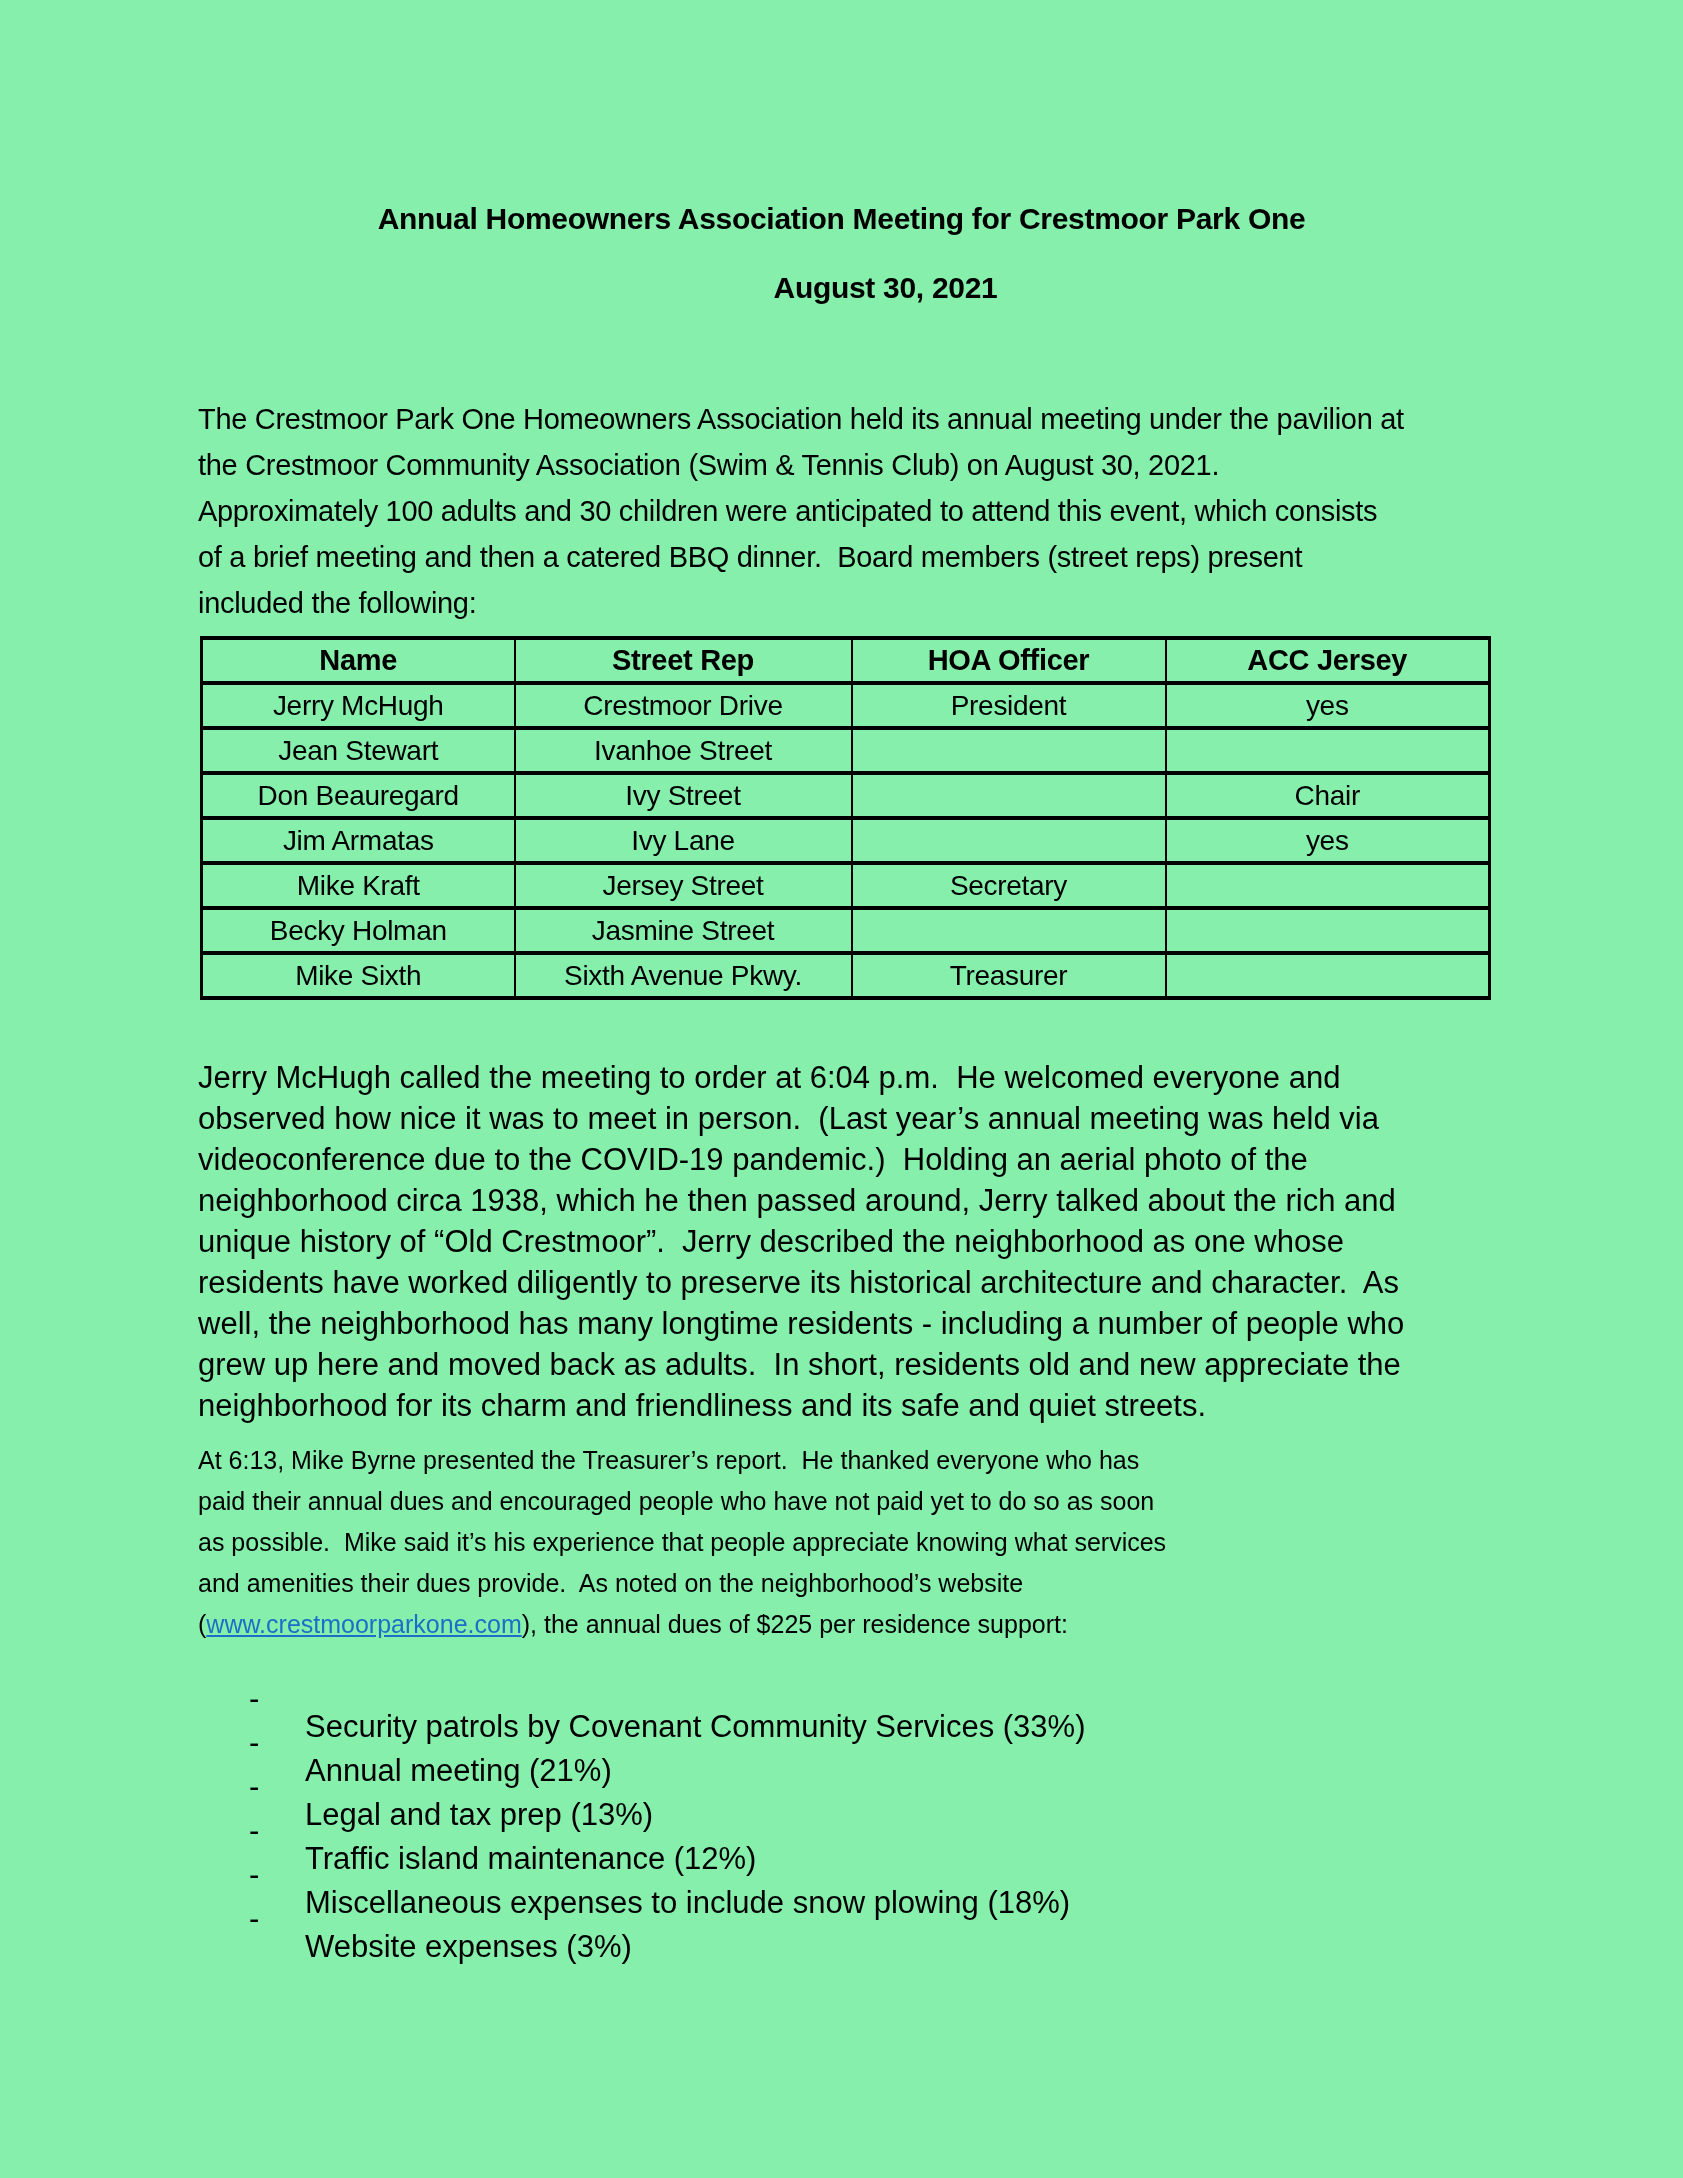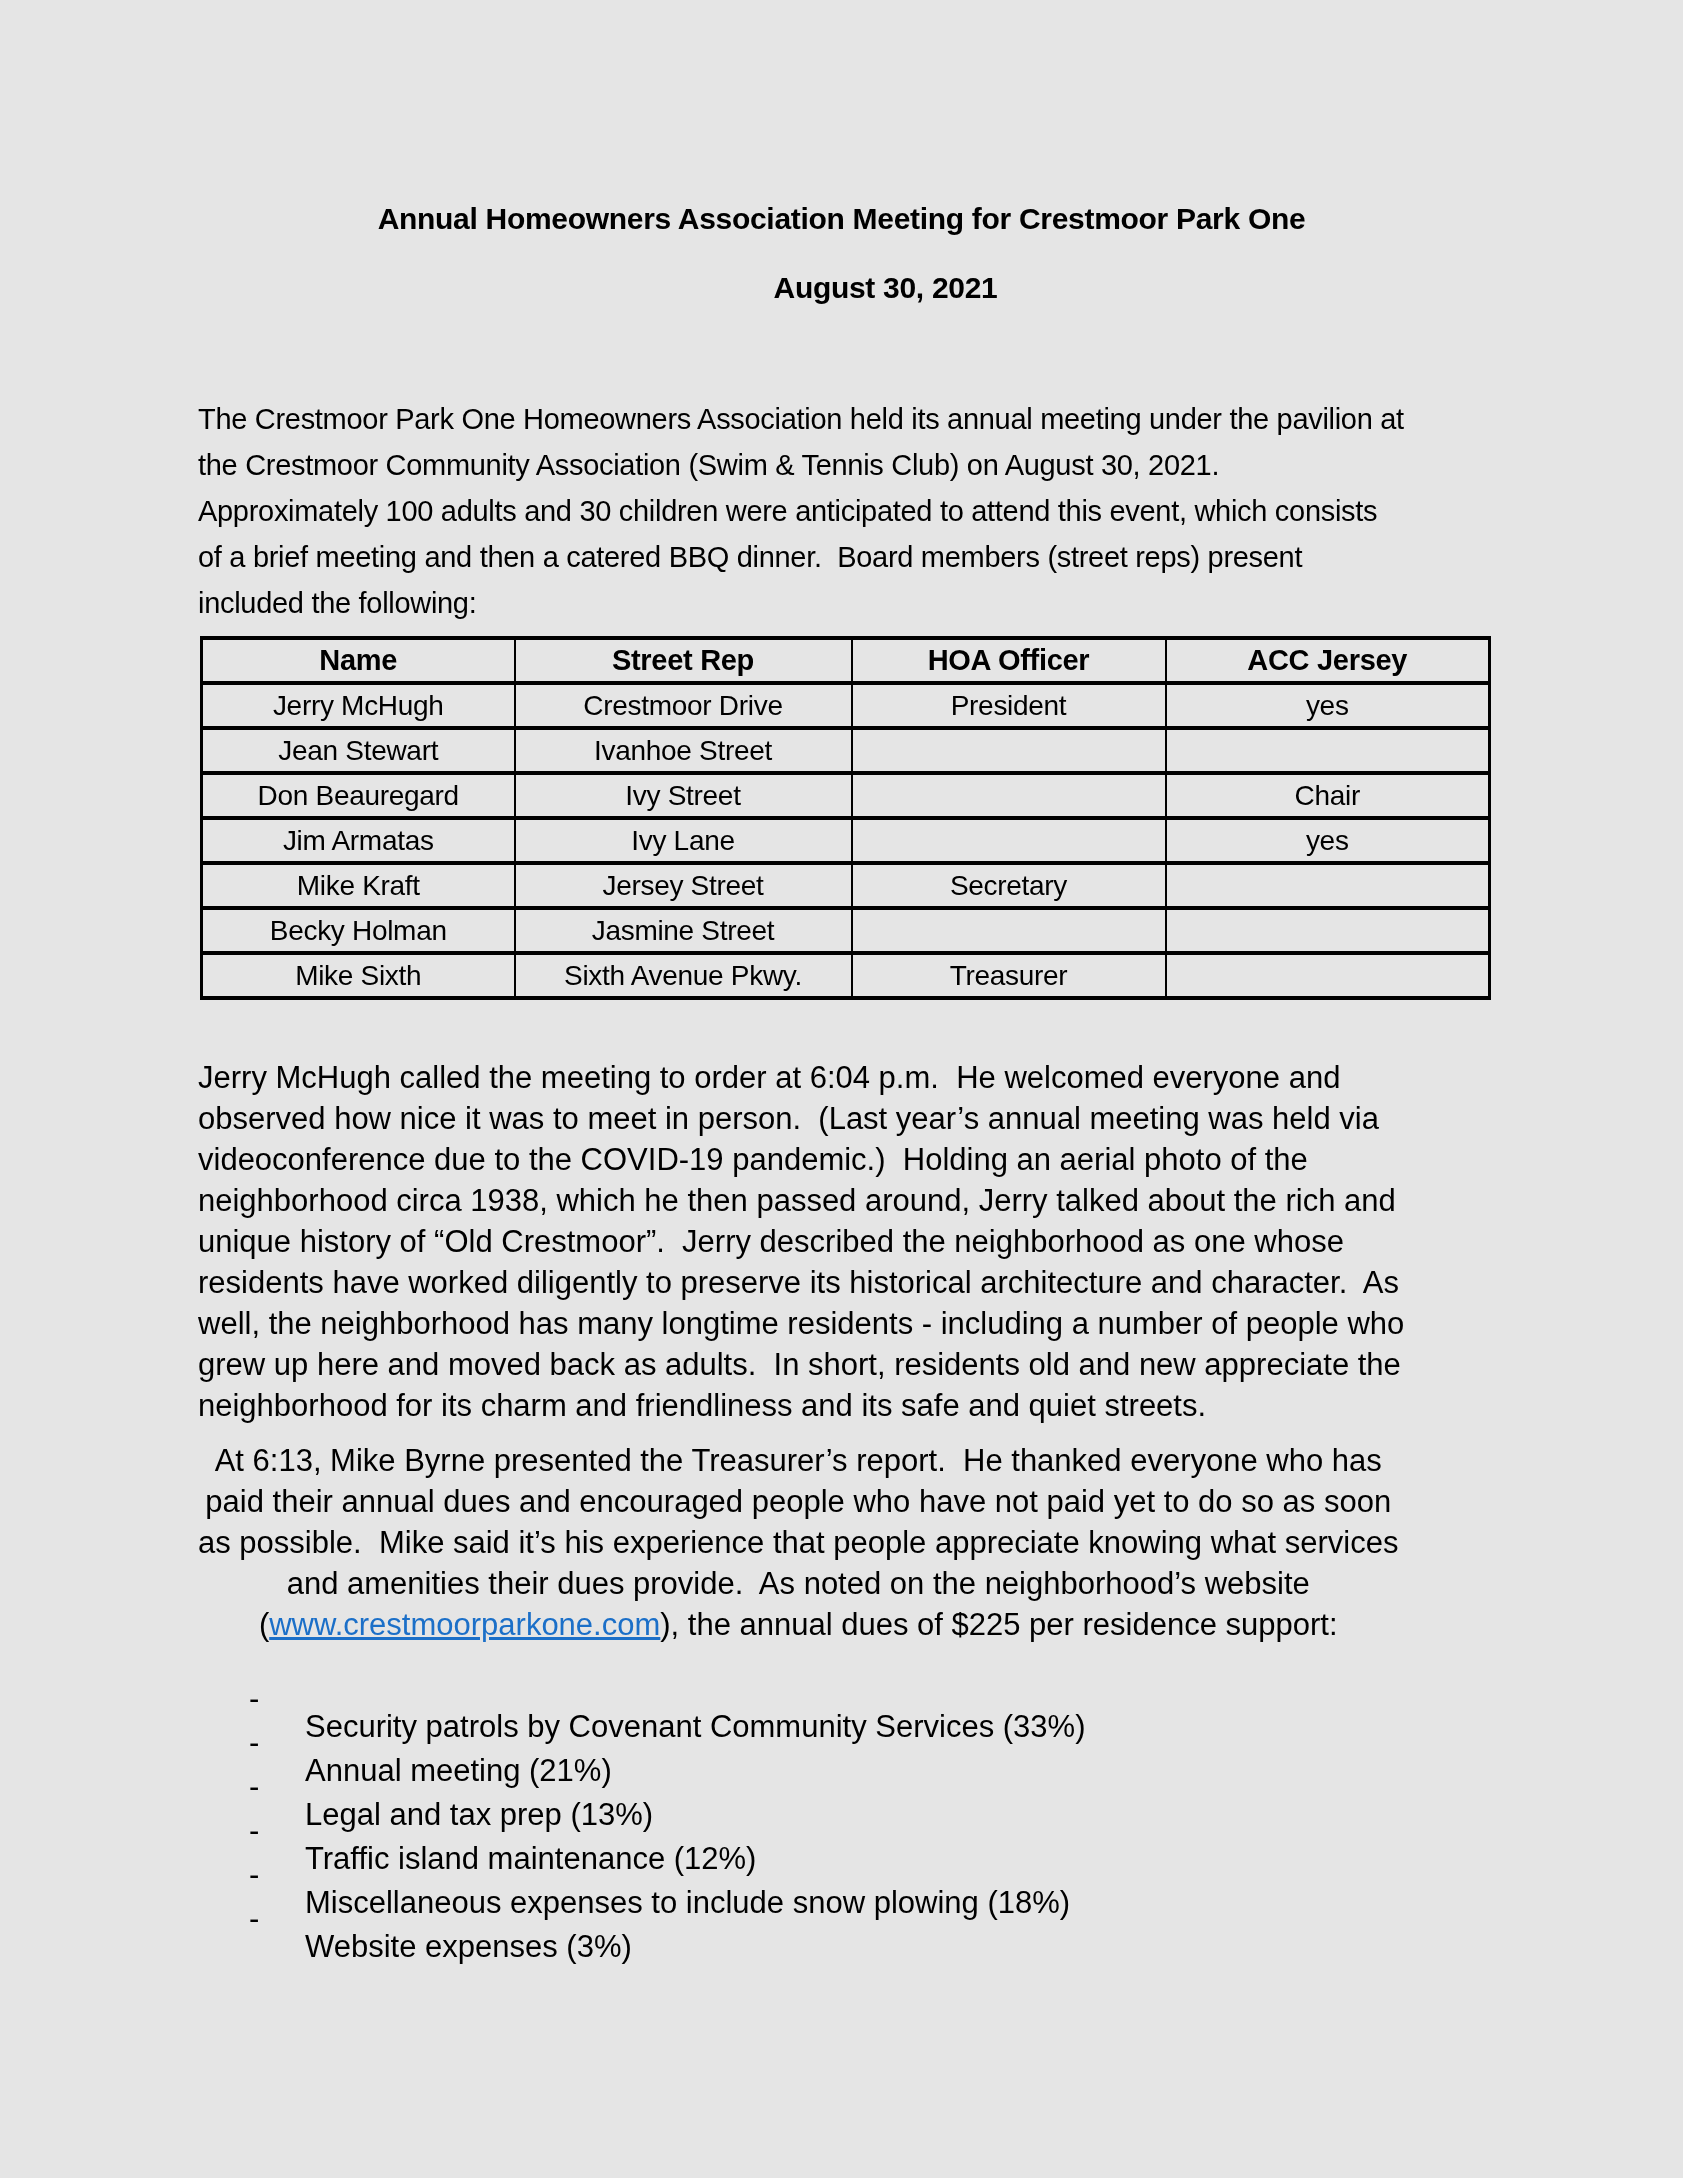--- a/index.html
+++ b/index.html
@@ -1,20 +1,20 @@
 <!DOCTYPE html>
 <html><head>
 <meta charset="utf-8">
 <style>
   html, body { margin: 0; padding: 0; background: #ffffff; }
   .page {
     position: relative;
     width: 1683px;
     height: 2178px;
-    background: #e5e5e5;
+    background: #86efac;
     color: #000000;
     font-family: "Liberation Sans", sans-serif;
     overflow: hidden;
   }
   
   .cond { letter-spacing: -0.3px; }
   .doc-title {
     position: absolute; top: 202px; left: 0; width: 100%;
     text-align: center; font-weight: 700; font-size: 30px;
   }
@@ -40,21 +40,21 @@
     overflow: hidden; white-space: nowrap;
   }
   table.board th { font-weight: 700; font-size: 29px; text-align: center; }
   
   .para2 {
     position: absolute; left: 198px; top: 1057px;
     font-size: 31px; line-height: 41px; white-space: pre;
   }
   .para3 {
     position: absolute; left: 198px; top: 1440px;
-    font-size: 31px; line-height: 41px; text-align: center;
+    font-size: 25px; line-height: 41px;
   }
   .para3 .plines { white-space: pre; }
   .para3 .pline  { white-space: pre; }
   a.weblink { text-decoration: underline; cursor: pointer; }
   .dues-list { position: absolute; left: 198px; top: 1677px; font-size: 31px; }
   .dues-list .item { position: relative; height: 44px; line-height: 44px; }
   .dues-list .dash { position: absolute; left: 51px; top: 0; }
   .dues-list .txt  { position: absolute; left: 107px; top: 0; white-space: pre; margin-top: 28px; }
 </style>
 </head>

